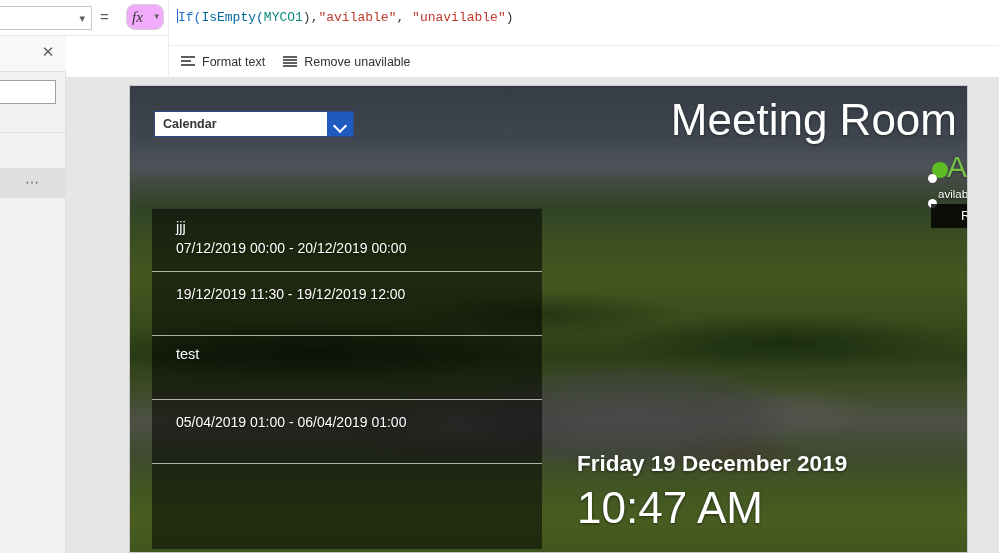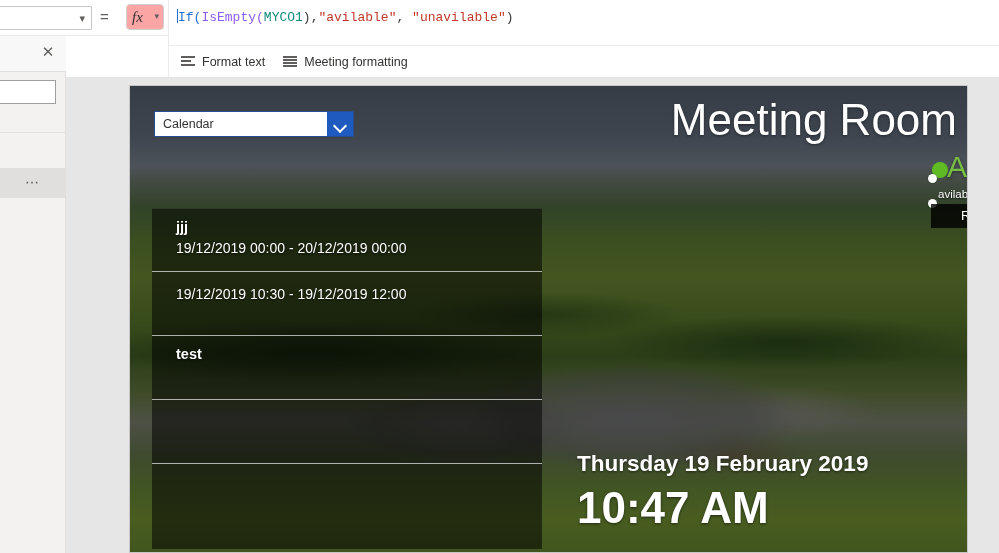--- a/index.html
+++ b/index.html
@@ -27,39 +27,39 @@
   }
   .prop-select .val {
     position: absolute; left: 8px; top: 4px; font-size: 12px; color: #323130;
   }
   .equals {
     position: absolute; left: 100px; top: 8px;
     font-size: 15px; color: #605e5c; font-weight: 400;
   }
   .fx-box {
     position: absolute; left: 126px; top: 4px; width: 38px; height: 26px;
-    border: 1px solid #d2d0ce; border-radius: 4px; background: #fca5a5;
+    border: 1px solid #d2d0ce; border-radius: 9px; background: #f0abfc;
   }
   .fx-box .fx {
     position: absolute; left: 5px; top: 4px;
     font-family: "Liberation Serif", serif; font-style: italic;
     font-size: 15px; color: #323130;
   }
   .fx-box .fxchev {
     position: absolute; right: 4px; top: 6px; font-size: 9px; color: #605e5c;
   }
   .formula-input {
     position: absolute; left: 168px; top: 0; right: 0; height: 45px;
     background: #ffffff; border-left: 1px solid #edebe9;
     padding: 9px 0 0 8px;
     font-family: "Liberation Mono", monospace;
     font-size: 13px; white-space: nowrap;
   }
   .tok-fn   { color: #1f6fd0; }
-  .tok-fn2  { color: #8b5cf6; }
+  .tok-fn2  { color: #0369a1; }
   .tok-var  { color: #0e8a7d; }
   .tok-str  { color: #c0392b; }
   .tok-pun  { color: #3b3b3b; }
   .caret {
     display: inline-block; width: 1px; height: 14px;
     background: #1f6fd0; vertical-align: -2px;
   }
 
   
   .format-row {
@@ -158,21 +158,21 @@
     font-size: 44px; font-weight: 300; color: #ffffff;
     letter-spacing: 0px; text-shadow: 0 1px 3px rgba(0,0,0,.45);
   }
 
   
   .cal-dd {
     position: absolute; left: 24px; top: 25px; width: 200px; height: 26px;
     background: #ffffff; border: 1px solid #2b4b8f;
   }
   .cal-dd .cal-val {
-    position: absolute; left: 8px; top: 5px; font-size: 12.5px; color: #333;
+    position: absolute; left: 8px; top: 5px; font-size: 12.5px; color: #333; font-weight: bold;
   }
   .cal-dd .cal-btn {
     position: absolute; right: 0; top: 0; width: 26px; height: 24px;
     background: #1f5bbf;
   }
   .cal-dd .cal-btn::after {
     content: ""; position: absolute; left: 8px; top: 9px;
     width: 8px; height: 8px; border-right: 2px solid #fff; border-bottom: 2px solid #fff;
     transform: rotate(45deg); transform-origin: center;
   }
@@ -188,21 +188,21 @@
   .gallery {
     position: absolute; left: 22px; top: 122px; width: 390px; height: 341px;
     background: rgba(0,0,0,0.52);
   }
   .g-item {
     position: relative; height: 64px; padding: 10px 0 0 24px;
     border-bottom: 1px solid rgba(255,255,255,0.65);
   }
   .g-item.first { border-top: 1px solid rgba(255,255,255,0.10); }
   .g-title {
-    font-size: 14.5px; font-weight: 700; color: #ffffff; line-height: 17px;
+    font-size: 14.5px; font-weight: 400; color: #ffffff; line-height: 17px;
     text-shadow: 0 1px 2px rgba(0,0,0,.6);
   }
   .g-sub {
     font-size: 14px; font-weight: 400; color: #ffffff; line-height: 20px;
     margin-top: 2px; text-shadow: 0 1px 2px rgba(0,0,0,.6);
   }
 
   
   .status-wrap { position: absolute; right: 35px; top: 70px; }
   .status-dot {
@@ -237,21 +237,21 @@
   }
 
   
   .date-line {
     position: absolute; left: 447px; top: 365px;
     font-size: 22.5px; font-weight: 700; color: #ffffff;
     text-shadow: 0 1px 3px rgba(0,0,0,.55);
   }
   .time-line {
     position: absolute; left: 447px; top: 397px;
-    font-size: 44px; font-weight: 700; color: #ffffff;
+    font-size: 44px; font-weight: 400; color: #ffffff;
     text-shadow: 0 1px 3px rgba(0,0,0,.55);
   }
 </style>
 </head>
 <body>
 
 <div id="root">
 
   <div class="formula-bar">
 
@@ -281,21 +281,21 @@
       </span>
       <span>Format text</span>
     </div>
     <div class="fmt-item">
       <span class="icon-lines">
         <i style="top:0;width:14px"></i>
           <i style="top:3px;width:14px"></i>
           <i style="top:6px;width:14px"></i>
           <i style="top:9px;width:14px"></i>
       </span>
-      <span>Meeting formatting</span>
+      <span>Remove unavilable</span>
     </div>
   </div>
 
   <div class="left-panel">
     <div class="lp-close-row">
       <span class="lp-close">✕</span>
     </div>
     <div class="lp-search"></div>
     <div class="lp-divider" style="top:96px"></div>
     <div class="lp-divider" style="top:132px"></div>
@@ -315,47 +315,48 @@
 
       <div class="cal-dd">
         <span class="cal-val">Calendar</span>
         <span class="cal-btn"></span>
       </div>
 
 
       <div class="gallery">
         <div class="g-item first">
           <div class="g-title">jjj</div>
-          <div class="g-sub">19/12/2019 00:00 - 20/12/2019 00:00</div>
+          <div class="g-sub">07/12/2019 00:00 - 20/12/2019 00:00</div>
         </div>
         <div class="g-item">
-          <div class="g-sub">19/12/2019 10:30 - 19/12/2019 12:00</div>
+          <div class="g-sub">19/12/2019 11:30 - 19/12/2019 12:00</div>
         </div>
         <div class="g-item">
           <div class="g-title">test</div>
         </div>
         <div class="g-item">
+          <div class="g-sub">05/04/2019 01:00 - 06/04/2019 01:00</div>
         </div>
       </div>
 
       <div class="status-wrap">
         <span class="status-dot"></span>
         <span class="status-label">Available</span>
 
         <span class="sel-text">avilable</span>
 
         <div class="sel-box">
 
           <span class="handle" style="left:-4px;  top:-4px;"></span>
 
           <span class="handle" style="left:-4px;  top:21px;"></span>
 
         </div>
 
         <div class="report-btn">Report an Issue</div>
       </div>
 
-      <div class="date-line">Thursday 19 February 2019</div>
+      <div class="date-line">Friday 19 December 2019</div>
       <div class="time-line">10:47 AM</div>
 
     </div>
   </div>
 </div>
 
 </body></html>

